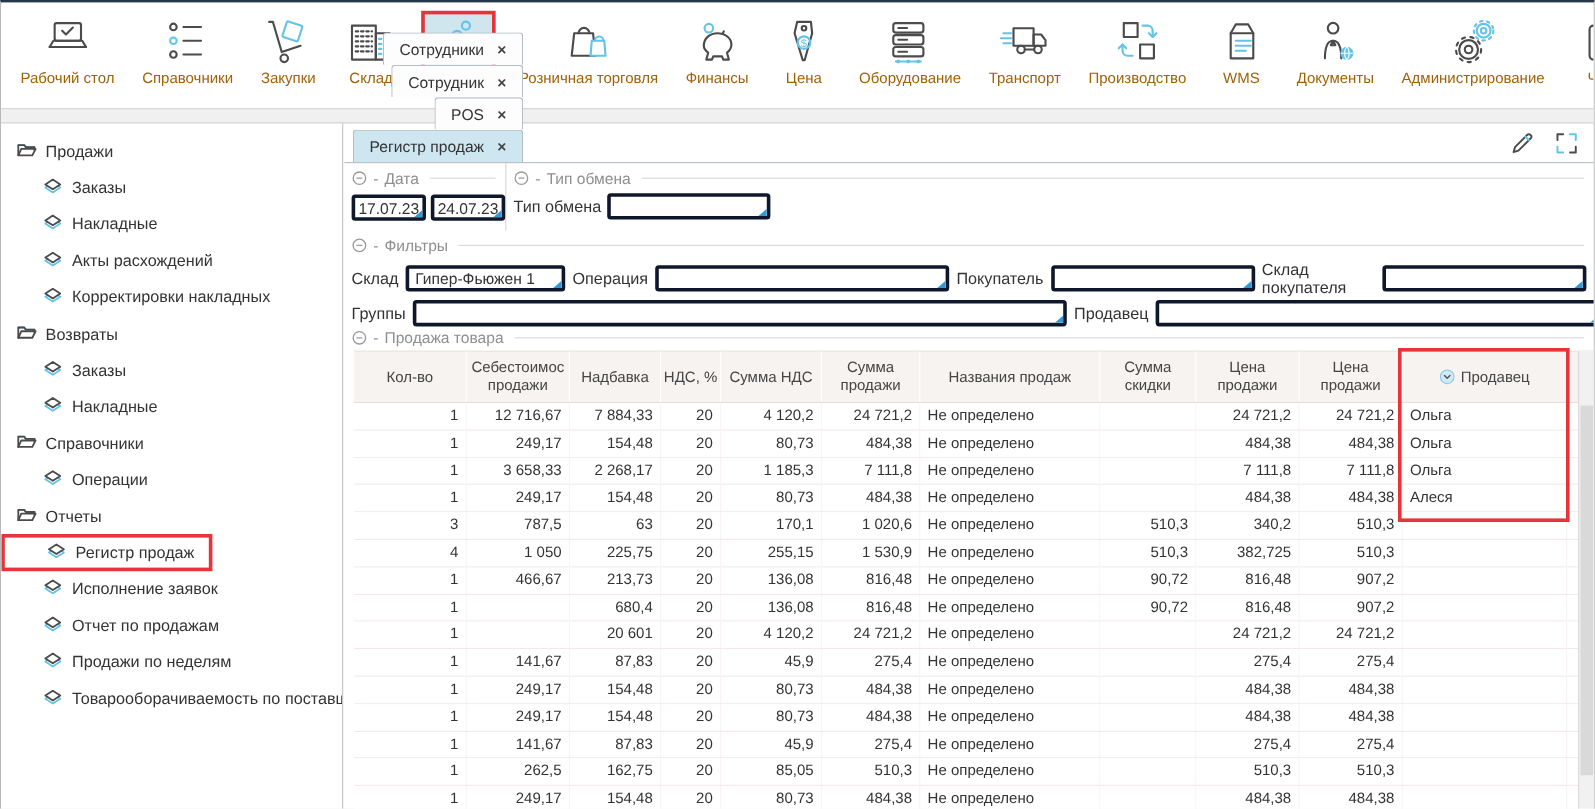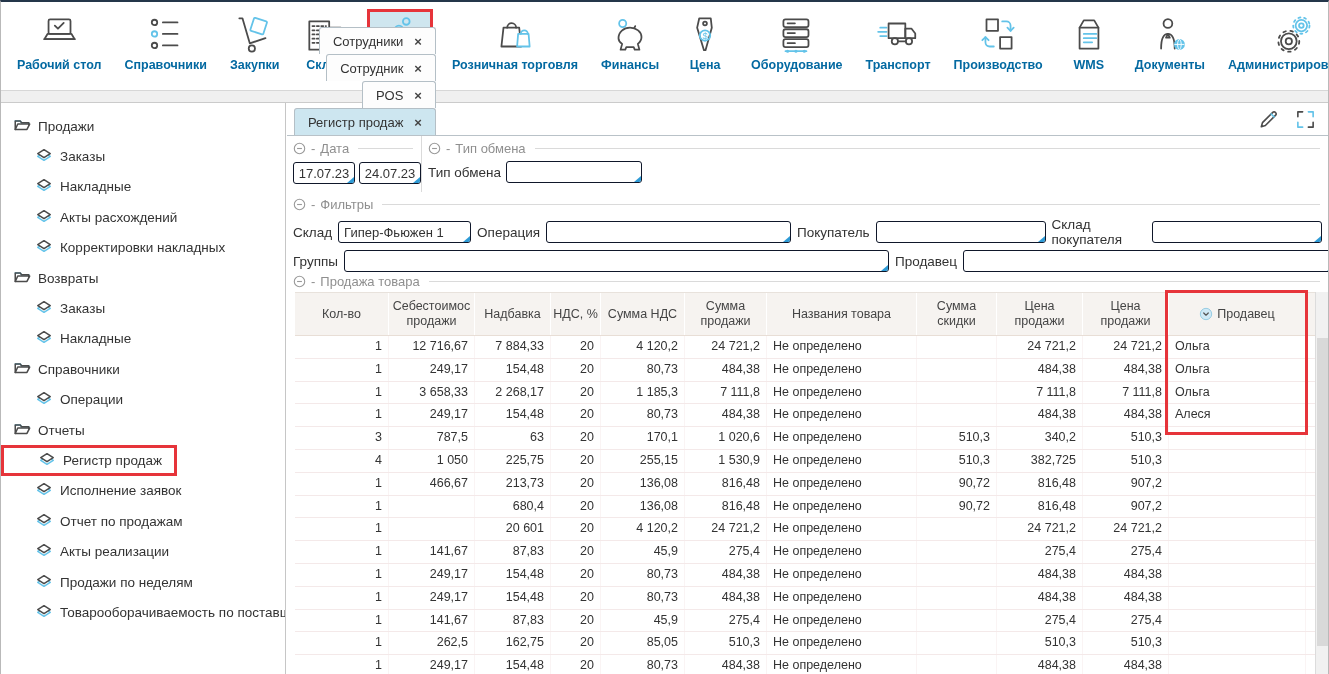--- a/index.html
+++ b/index.html
@@ -7,21 +7,21 @@
   .app {
     position:relative; width:1329px; height:674px; overflow:hidden;
     background:#fff; font-family:"Liberation Sans", sans-serif; color:#333;
     border-top:2px solid #24364a; border-left:1px solid #b9b9b9; border-right:1px solid #b9b9b9;
   }
   
   .toolbar { position:absolute; top:2px; left:0; right:0; height:86px; background:#fff;
     display:flex; align-items:flex-start; gap:15px; padding:5px 0 0 12px; overflow:hidden; white-space:nowrap; }
   .tb-item { display:flex; flex-direction:column; align-items:center; gap:1px; padding:4px 4px 2px; cursor:pointer; }
   .tb-item svg { width:46px; height:44px; display:block; }
-  .tb-label { font-size:12.5px; color:#0369a1;font-weight:bold; }
+  .tb-label { font-size:12.5px; color:#a16207; }
   .tb-item.selected { background:var(--selbg); border:3px solid var(--red); padding:1px 2px 0; }
   svg .ink { stroke:#4b4b4b; fill:none; stroke-width:1.7; stroke-linecap:round; stroke-linejoin:round; }
   svg .acc { stroke:var(--acc); fill:none; stroke-width:1.7; stroke-linecap:round; stroke-linejoin:round; }
   svg .accf { fill:var(--acc); stroke:none; }
   svg .wfill { fill:#fff; }
   
   .strip { position:absolute; top:88px; left:0; right:0; height:13px; background:#f0f0f0;
     border-top:1px solid #d7d7d7; border-bottom:1px solid #cbcbcb; }
   
   .sidebar { position:absolute; top:101px; left:0; width:285px; bottom:0; background:#fff;
@@ -44,21 +44,21 @@
   .tab-actions svg { width:21px; height:21px; cursor:pointer; }
   
   .legend { display:flex; align-items:center; gap:5px; color:#8f8f8f; font-size:13px;
     padding:5px 8px 2px 6px; }
   .legend .line { flex:1; height:1px; background:#dadada; margin-left:4px; }
   .grp-row1 { display:flex; height:56px; }
   .date-group { width:134px; flex:0 0 auto; }
   .exchange-group { flex:1; border-left:1px solid #dadada; }
   .fields { display:flex; align-items:center; gap:5px; padding:3px 6px 0; font-size:13.5px; color:#333; }
   .input-box { position:relative; display:inline-block; height:22px;
-    border:1px solid #0f172a; border-radius:3px; background:#fff; overflow:hidden; flex:0 0 auto; }
+    border:3px solid #0f172a; border-radius:3px; background:#fff; overflow:hidden; flex:0 0 auto; }
   .input-box::after { content:""; position:absolute; right:0; bottom:0; width:0; height:0;
     border-style:solid; border-width:0 0 6px 7px; border-color:transparent transparent #2e9bd6 transparent; }
   .input-box input { width:100%; height:100%; border:none; outline:none; background:transparent;
     font:inherit; font-size:13px; color:#333; padding:0 5px; }
   .date-inputs { display:flex; gap:4px; padding:4px 0 0 6px; }
   .date-box { width:62px; } .date-box input { text-align:center; padding:0 2px; }
   .filters-group { height:76px; }
   .f-row { display:flex; align-items:center; gap:6px; padding:3px 6px 0; font-size:13.5px; color:#333; }
   .f-field { display:flex; align-items:center; gap:6px; }
   .table-group-legend { height:24px; }
@@ -366,27 +366,20 @@
             <path class="acc" d="M3 10.5L10 6l7 4.5-7 4.5z"></path>
             <path class="ink wfill" d="M3 7.5L10 3l7 4.5L10 12z"></path>
           </svg></span>
         <span>Отчет по продажам</span>
       </div>
       <div class="tree-row leaf">
         <span><svg viewBox="0 0 20 18" width="18" height="16" xmlns="http://www.w3.org/2000/svg">
             <path class="acc" d="M3 10.5L10 6l7 4.5-7 4.5z"></path>
             <path class="ink wfill" d="M3 7.5L10 3l7 4.5L10 12z"></path>
           </svg></span>
-        <span>Акты реализации</span>
-      </div>
-      <div class="tree-row leaf">
-        <span><svg viewBox="0 0 20 18" width="18" height="16" xmlns="http://www.w3.org/2000/svg">
-            <path class="acc" d="M3 10.5L10 6l7 4.5-7 4.5z"></path>
-            <path class="ink wfill" d="M3 7.5L10 3l7 4.5L10 12z"></path>
-          </svg></span>
         <span>Продажи по неделям</span>
       </div>
       <div class="tree-row leaf">
         <span><svg viewBox="0 0 20 18" width="18" height="16" xmlns="http://www.w3.org/2000/svg">
             <path class="acc" d="M3 10.5L10 6l7 4.5-7 4.5z"></path>
             <path class="ink wfill" d="M3 7.5L10 3l7 4.5L10 12z"></path>
           </svg></span>
         <span>Товарооборачиваемость по поставщи</span>
       </div>
     </div>
@@ -537,21 +530,21 @@
           <div class="hc">
             <span>НДС, %</span>
           </div>
           <div class="hc">
             <span>Сумма НДС</span>
           </div>
           <div class="hc">
             <span>Сумма продажи</span>
           </div>
           <div class="hc">
-            <span>Названия товара</span>
+            <span>Названия продаж</span>
           </div>
           <div class="hc">
             <span>Сумма скидки</span>
           </div>
           <div class="hc">
             <span>Цена продажи</span>
           </div>
           <div class="hc">
             <span>Цена продажи</span>
           </div>

